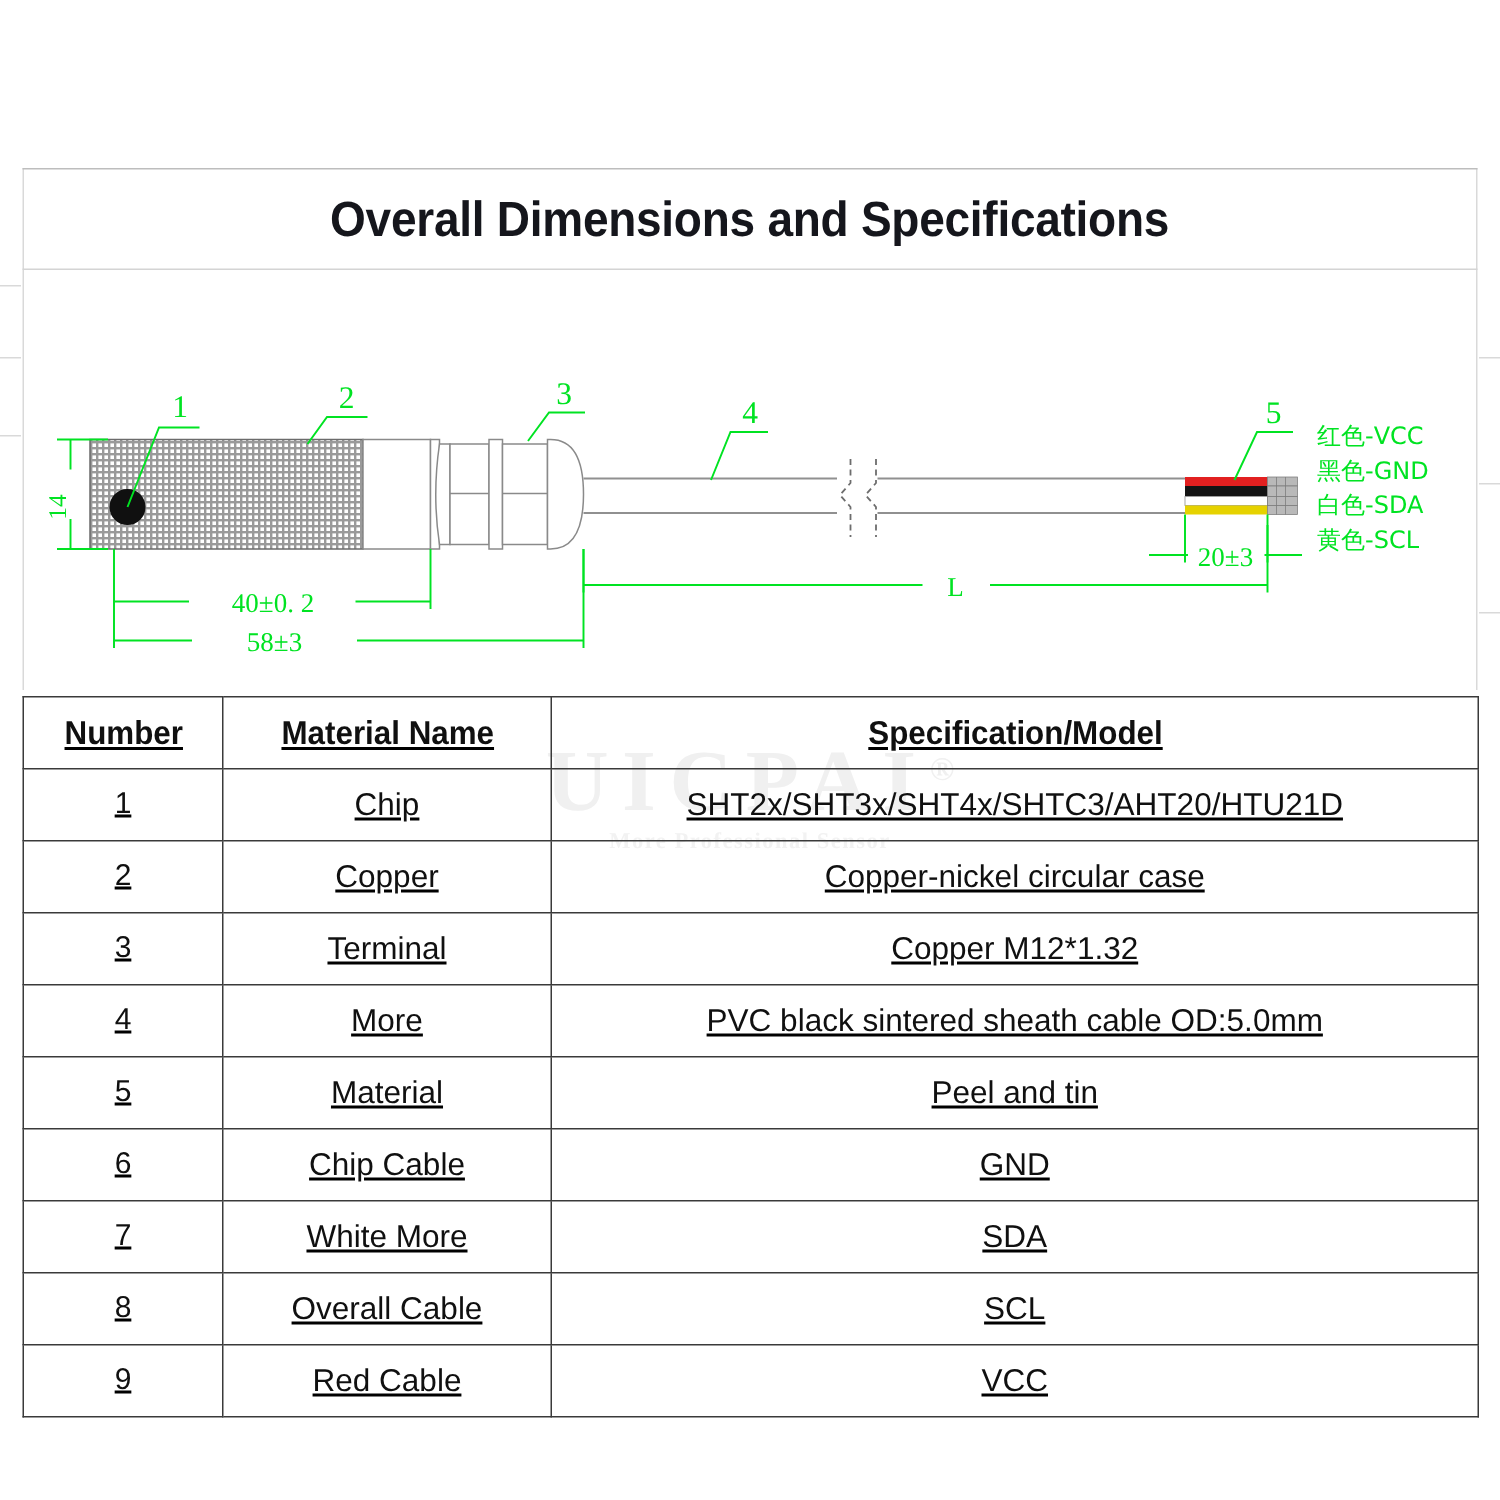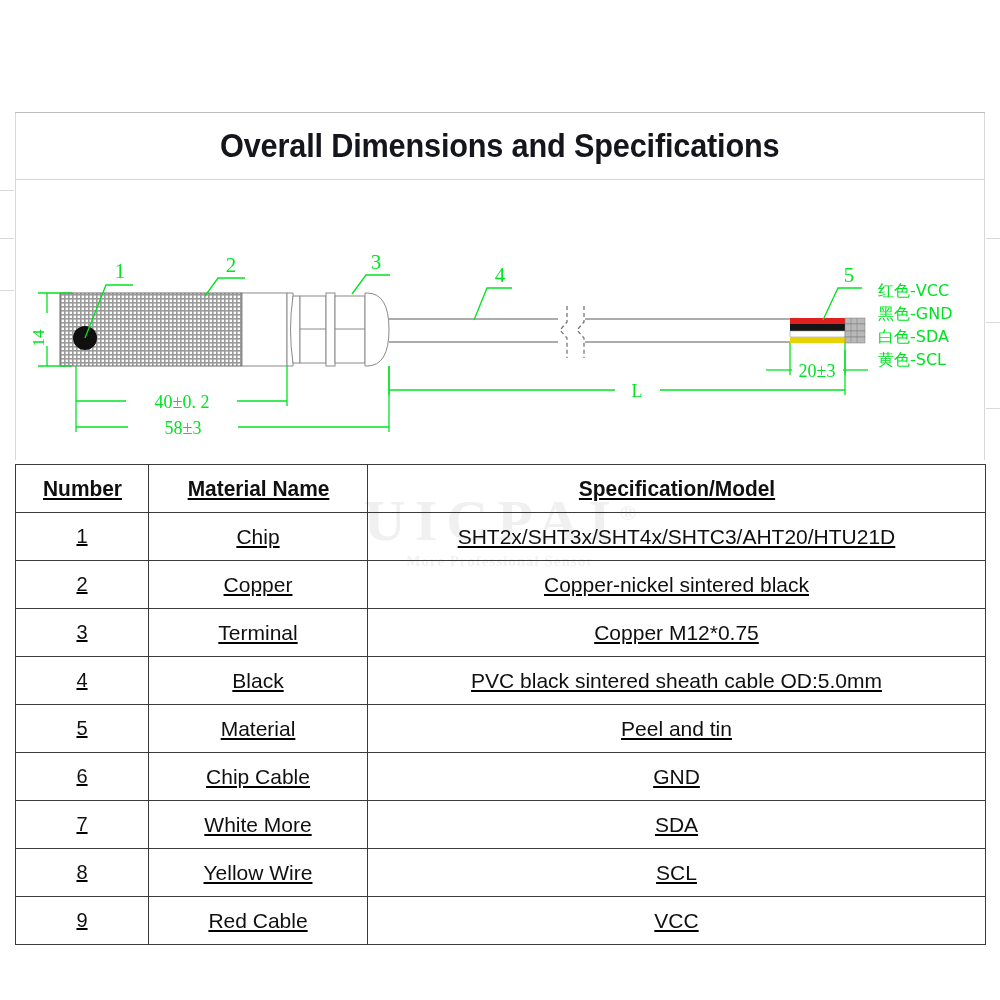--- a/index.html
+++ b/index.html
@@ -310,50 +310,50 @@
   </thead>
   <tbody>
     <tr>
       <td class="cell-num">1</td>
       <td>Chip</td>
       <td>SHT2x/SHT3x/SHT4x/SHTC3/AHT20/HTU21D</td>
     </tr>
     <tr>
       <td class="cell-num">2</td>
       <td>Copper</td>
-      <td>Copper-nickel sintered black</td>
+      <td>Copper-nickel circular case</td>
     </tr>
     <tr>
       <td class="cell-num">3</td>
       <td>Terminal</td>
-      <td>Copper M12*0.75</td>
+      <td>Copper M12*1.32</td>
     </tr>
     <tr>
       <td class="cell-num">4</td>
-      <td>Black</td>
+      <td>More</td>
       <td>PVC black sintered sheath cable OD:5.0mm</td>
     </tr>
     <tr>
       <td class="cell-num">5</td>
       <td>Material</td>
       <td>Peel and tin</td>
     </tr>
     <tr>
       <td class="cell-num">6</td>
       <td>Chip Cable</td>
       <td>GND</td>
     </tr>
     <tr>
       <td class="cell-num">7</td>
       <td>White More</td>
       <td>SDA</td>
     </tr>
     <tr>
       <td class="cell-num">8</td>
-      <td>Yellow Wire</td>
+      <td>Overall Cable</td>
       <td>SCL</td>
     </tr>
     <tr>
       <td class="cell-num">9</td>
       <td>Red Cable</td>
       <td>VCC</td>
     </tr>
   </tbody>
 </table>
 

